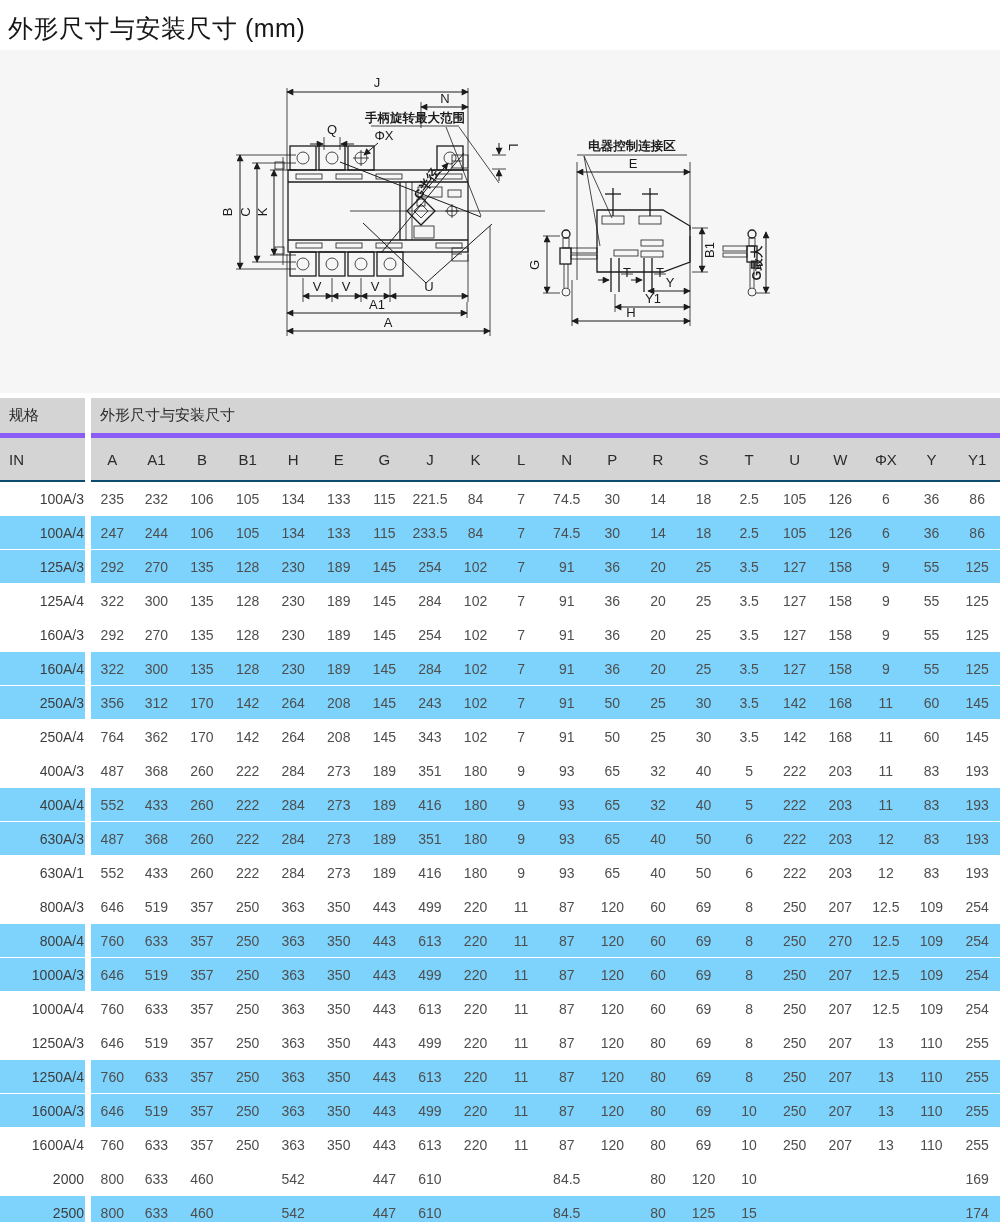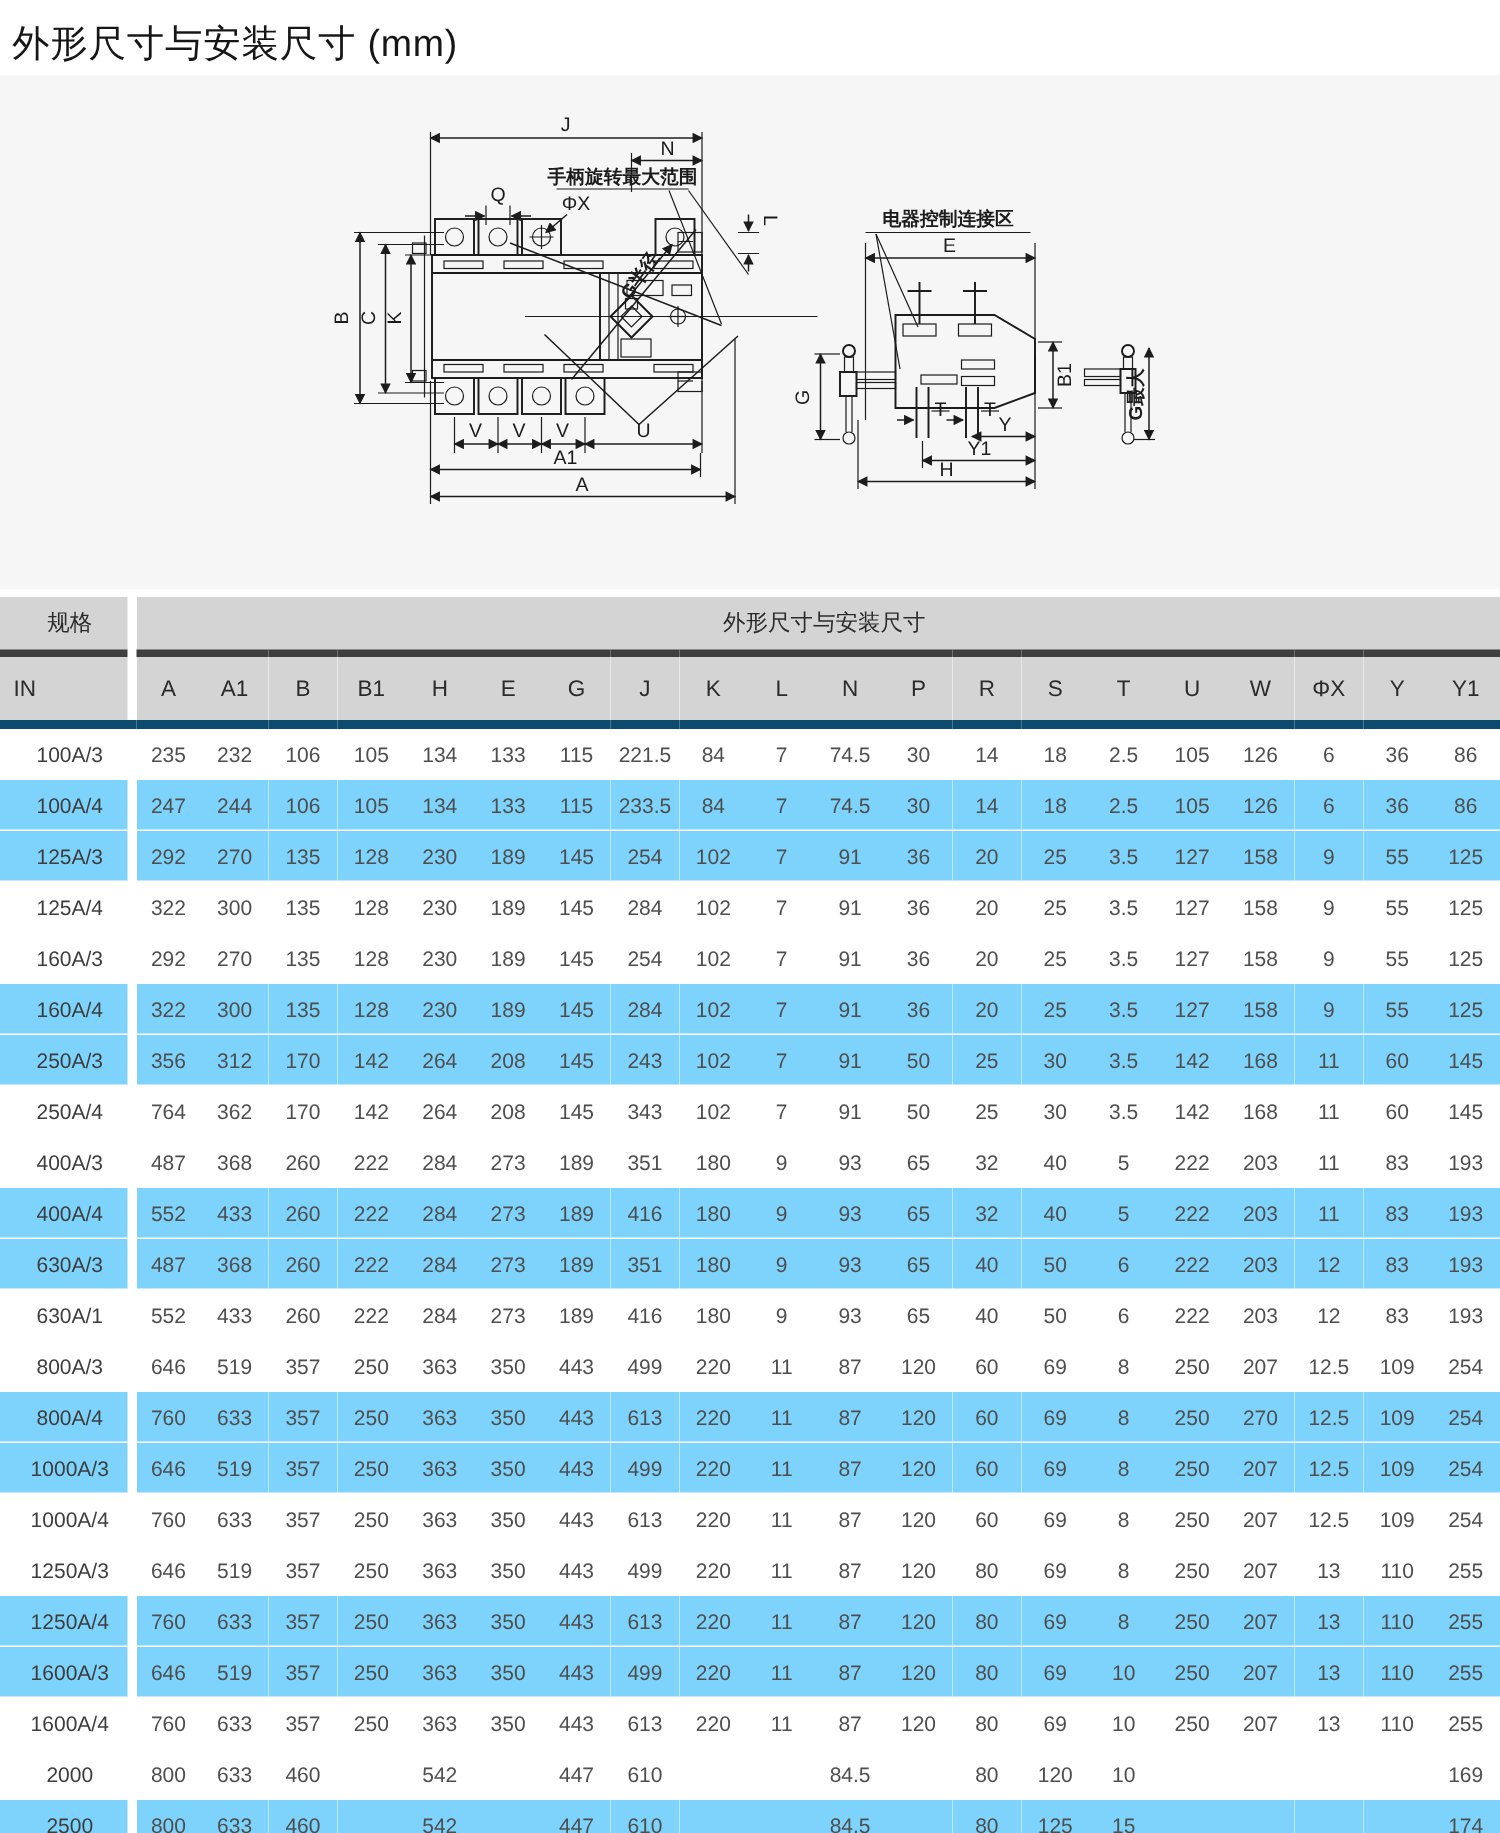--- a/index.html
+++ b/index.html
@@ -10,28 +10,28 @@
   svg{display:block;}
   svg text{font-family:"Liberation Sans","DejaVu Sans",sans-serif;font-size:13px;fill:#1c1c1c;text-anchor:middle;}
   svg text.note{font-size:12.5px;font-weight:bold;}
   .ln{stroke:#1c1c1c;stroke-width:1.3;fill:none;}
   .thin{stroke:#1c1c1c;stroke-width:.8;fill:none;}
   .dim{stroke:#1c1c1c;stroke-width:1;fill:none;}
   .spacer{height:5px;background:#fff;}
   table{border-collapse:collapse;table-layout:fixed;width:1000px;}
   col.c0{width:88px;}
   th,td{font-weight:normal;vertical-align:middle;overflow:hidden;white-space:nowrap;}
-  thead tr.group th{background:#d3d4d3;height:33px;font-size:15px;text-align:center;padding-left:9px;
-    border-bottom:5px solid #404040;color:#2b2b2b;}
+  thead tr.group th{background:#d3d4d3;height:33px;font-size:15px;text-align:left;padding-left:9px;
+    border-bottom:5px solid #8b5cf6;color:#2b2b2b;}
   thead tr.cols th{background:#d3d4d3;height:40px;font-size:15px;text-align:center;
-    border-bottom:6px solid #0c4a6e;color:#2b2b2b;}
+    border-bottom:2px solid #0c4a6e;color:#2b2b2b;}
   thead tr.cols th:first-child{text-align:left;padding-left:9px;}
   th.gap,td:first-child{border-right:6px solid #fff;}
   tbody td{height:31px;font-size:14px;color:#4e4e4e;text-align:center;border-bottom:1px solid #fff;}
-  tbody td:first-child{text-align:center;padding-left:9px;color:#3d3d3d;}
+  tbody td:first-child{text-align:right;padding-left:9px;color:#3d3d3d;}
   tbody tr.alt{background:#7dd3fc;}
 </style>
 </head>
 <body>
 
 <div class="title-bar">
   <h1>外形尺寸与安装尺寸 (mm)</h1>
 </div>
 
 <div class="drawing-panel">

